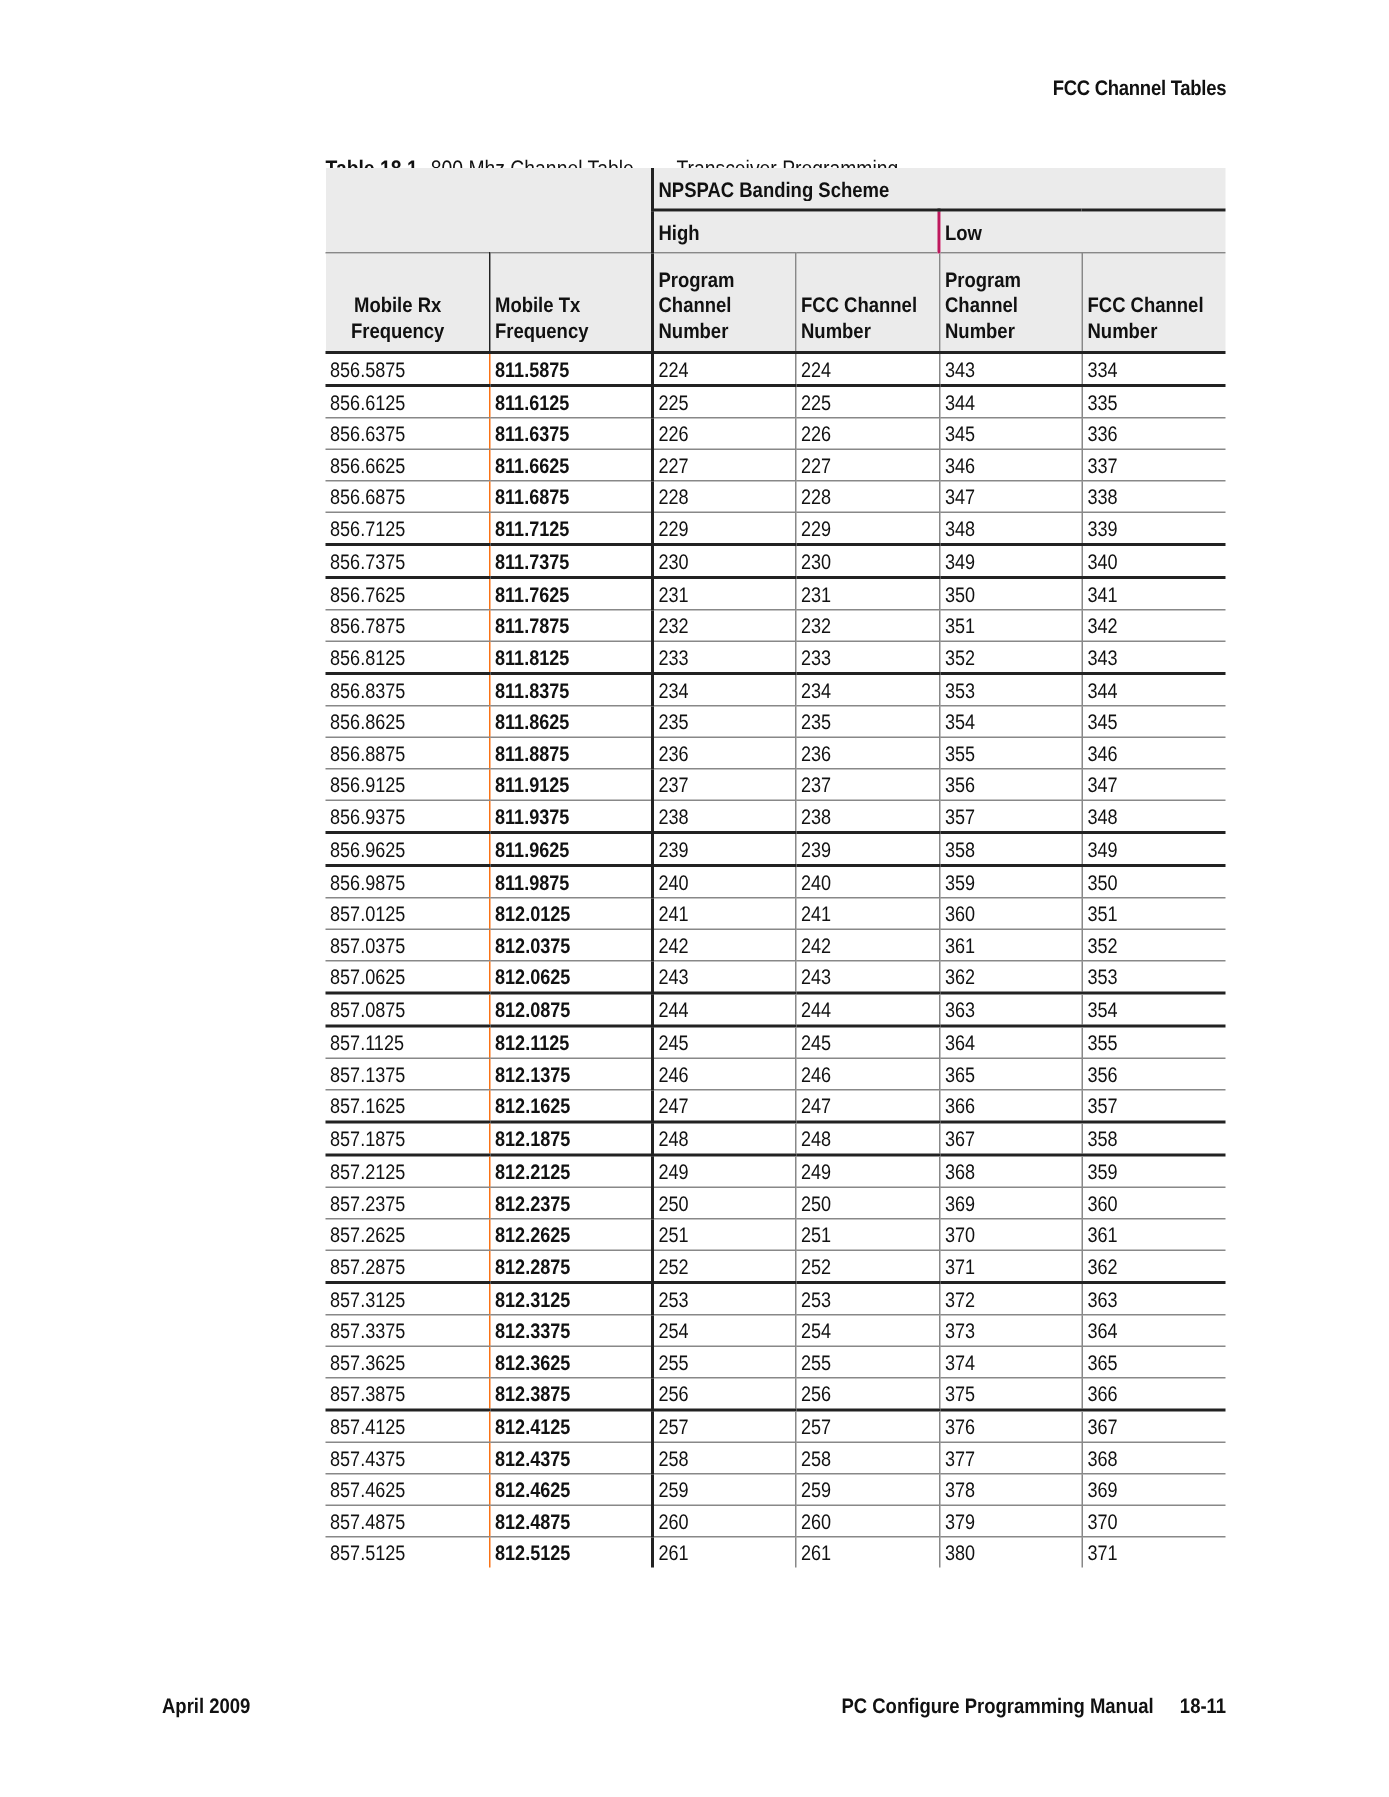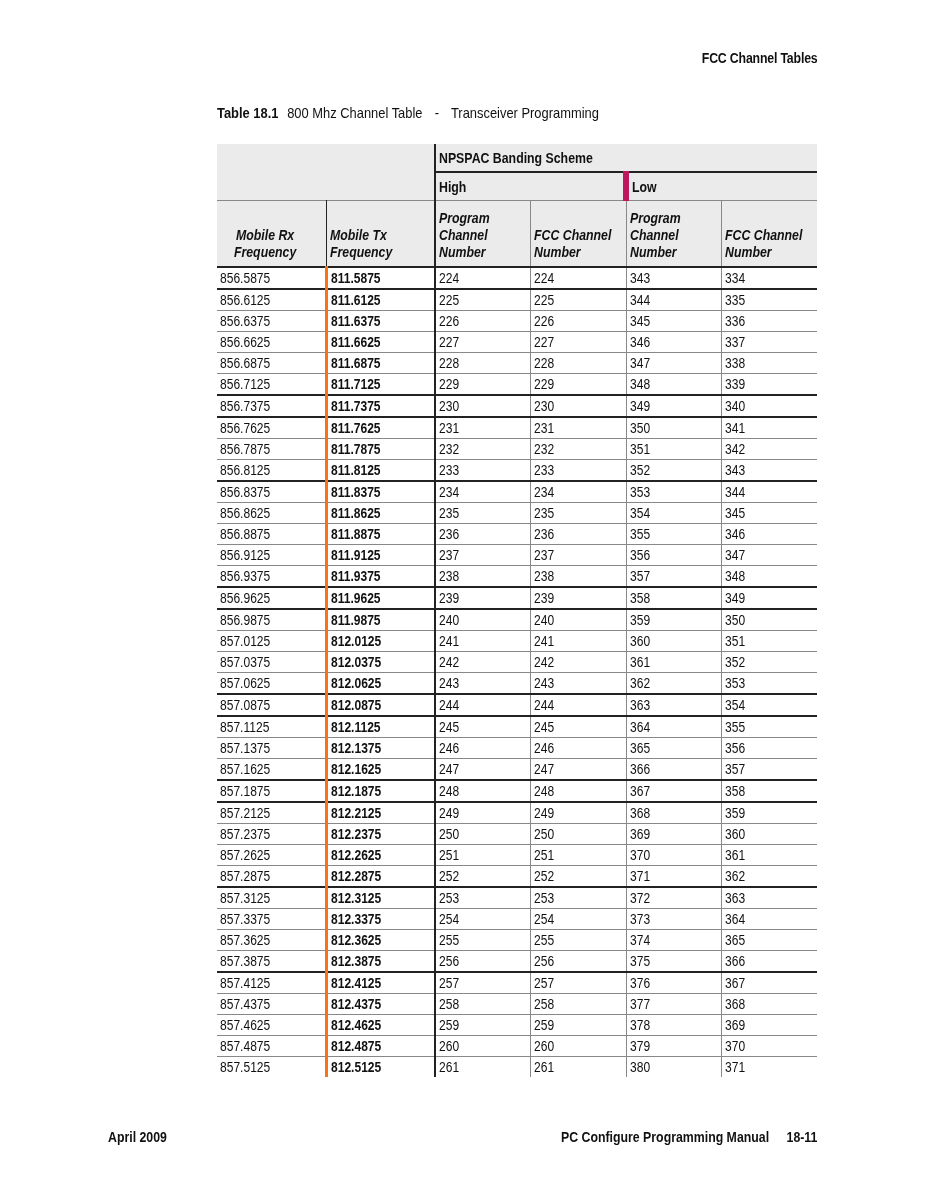--- a/index.html
+++ b/index.html
@@ -4,48 +4,48 @@
 <style>
   html, body { margin: 0; padding: 0; background: #ffffff; }
   body { width: 926px; height: 1198px; position: relative; overflow: hidden;
          font-family: "Liberation Sans", "DejaVu Sans", sans-serif; color: #111; }
   .running-head { position: absolute; top: 50px; right: 109px; font-weight: bold;
          font-size: 14px; transform: scaleX(0.88); transform-origin: right center; letter-spacing: -0.2px; }
   .caption { position: absolute; top: 104px; left: 217px; font-size: 15px; white-space: nowrap;
          transform: scaleX(0.86); transform-origin: left center; }
   .caption .cap-num { font-weight: bold; margin-right: 6px; }
   .caption .cap-sep { margin: 0 10px; }
-  table.channel-table { position: absolute; left: 217px; top: 144px; width: 600px;
+  table.channel-table { position: absolute; left: 217px; top: 112px; width: 600px;
          border-collapse: collapse; table-layout: fixed; font-size: 14px; }
   table.channel-table col.c1 { width: 109px; }
   table.channel-table col.c2 { width: 109px; }
   table.channel-table col.c3 { width: 95px; }
   table.channel-table col.c4 { width: 96px; }
   table.channel-table col.c5 { width: 95px; }
   table.channel-table col.c6 { width: 96px; }
   th, td { padding: 0 3px; text-align: left; vertical-align: middle; overflow: hidden; white-space: nowrap; }
   .hdr-text { display: inline-block; transform: scaleX(0.88); transform-origin: left center; }
   td .cell-text { display: inline-block; transform: scaleX(0.86); transform-origin: left center; }
   thead th { background: #ebebeb; font-weight: bold; }
   tr.h1 th { height: 27px; }
   tr.h2 th { height: 27px; }
   tr.h3 th { height: 60px; vertical-align: bottom; padding-bottom: 5px; line-height: 17px; white-space: normal; }
   tr.h1 th.scheme { border-left: 2px solid #222; border-bottom: 2px solid #222; }
-  tr.h2 th.band-high { border-left: 2px solid #222; border-right: 6px solid #be185d; }
-  tr.h3 th { border-top: 1px solid #888; font-style: italic; }
+  tr.h2 th.band-high { border-left: 2px solid #222; border-right: 2px solid #be185d; }
+  tr.h3 th { border-top: 1px solid #888; }
   tr.h3 th.col-rx { border-right: 1px solid #222; text-align: center; }
   tr.h3 th.col-tx { border-right: 2px solid #222; }
   tr.h3 th.col-hp { border-right: 1px solid #888; }
   tr.h3 th.col-hf { border-right: 1px solid #888; }
   tr.h3 th.col-lp { border-right: 1px solid #888; }
   tr.h3 { border-bottom: 2px solid #222; }
   tbody td { height: 20px; border-bottom: 1px solid #888; }
   tbody tr.thick td { border-bottom: 2px solid #222; }
   tbody tr:last-child td { border-bottom: none; }
-  tbody td.col-rx { border-right: 3px solid #f97316; }
+  tbody td.col-rx { border-right: 1px solid #f97316; }
   tbody td.col-tx { border-right: 2px solid #222; font-weight: bold; }
   tbody td.col-hp { border-right: 1px solid #888; }
   tbody td.col-hf { border-right: 1px solid #888; }
   tbody td.col-lp { border-right: 1px solid #888; }
   .footer-left { position: absolute; top: 1129px; left: 108px; font-weight: bold; font-size: 14px;
          transform: scaleX(0.88); transform-origin: left center; }
   .footer-right { position: absolute; top: 1129px; right: 109px; font-weight: bold; font-size: 14px;
          transform: scaleX(0.88); transform-origin: right center; white-space: nowrap; }
   .footer-right .page-num { margin-left: 16px; }
 </style>

